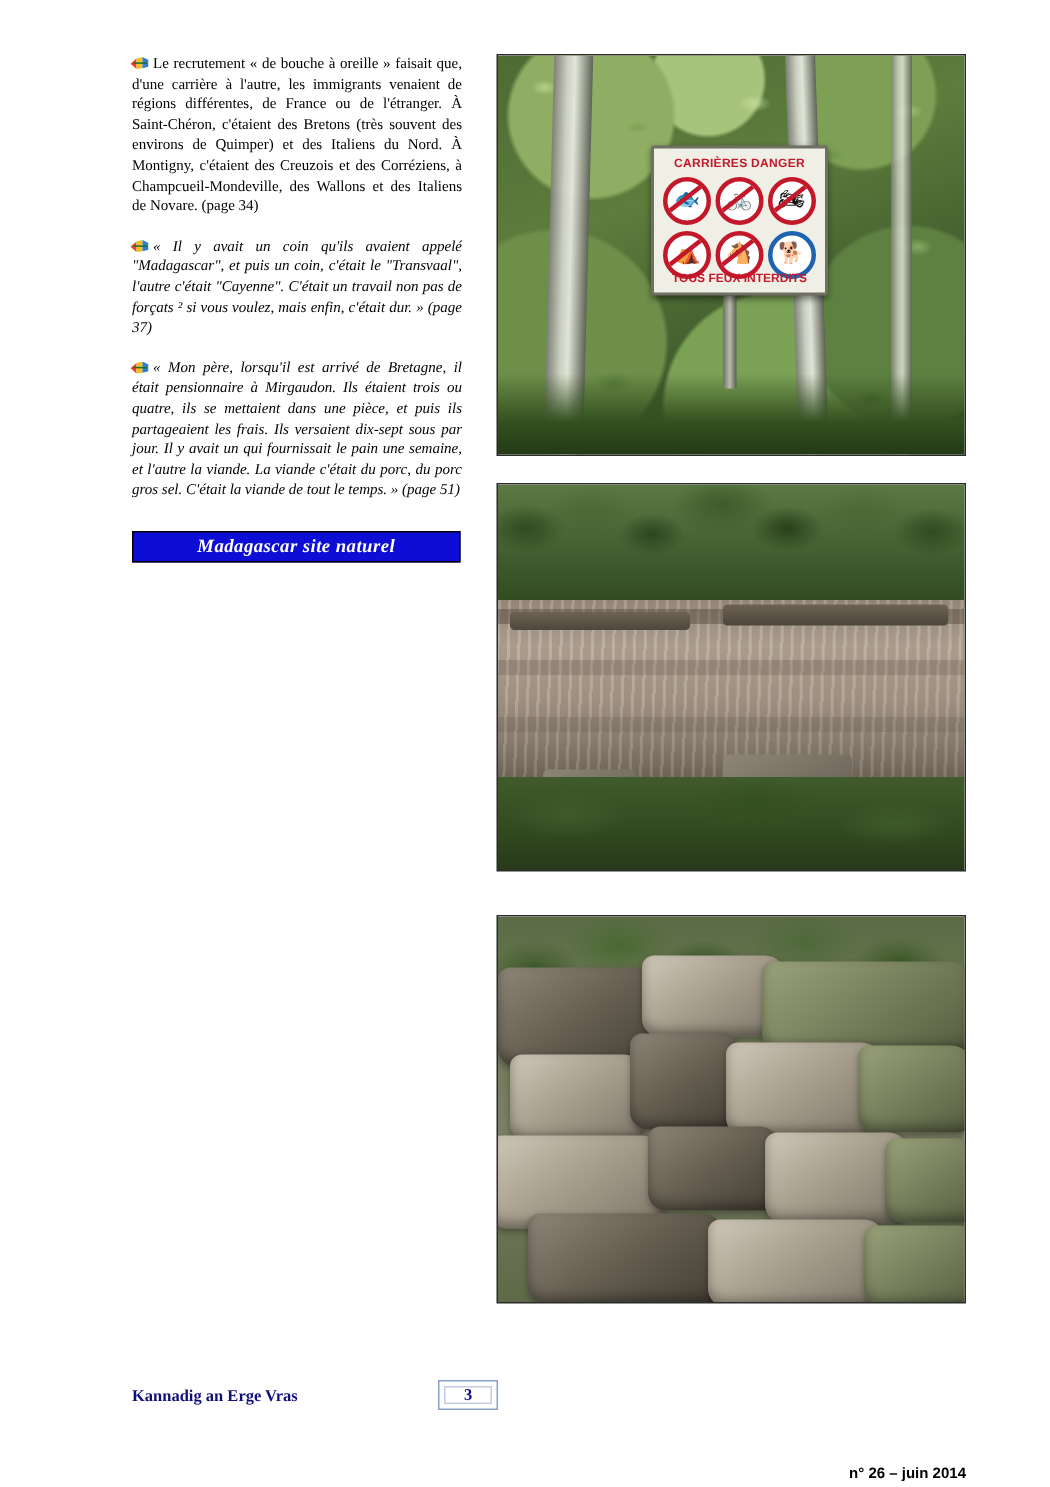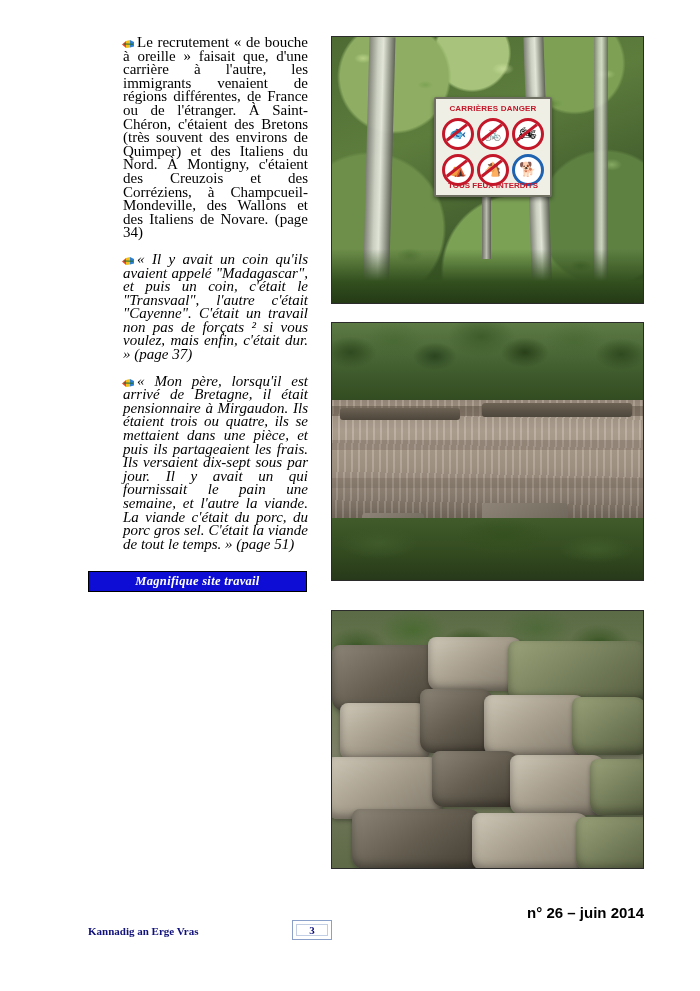--- a/index.html
+++ b/index.html
@@ -27,25 +27,24 @@
   .left-col {
     position: absolute;
     left: 88px;
     top: 36px;
     width: 220px;
   }
 
   .para {
     position: relative;
     margin-bottom: 13px;
-    font-size: 15px;
+    font-size: 10px;
     line-height: 13.6px;
     text-align: justify;
     hyphens: auto;
-    margin-left: 35px;
   }
   .para .body-text {
     display: block;
   }
   .para.indent .body-text {
     text-indent: 14px;
   }
   .quote .body-text {
     font-style: italic;
     text-indent: 14px;
@@ -302,24 +301,24 @@
     left: 88px;
     top: 925px;
     font-family: "Liberation Serif", serif;
     font-weight: bold;
     font-size: 11px;
     color: #10107a;
   }
   .footer-right {
     position: absolute;
     right: 56px;
-    top: 904px;
+    top: 977px;
     font-family: "Liberation Sans", sans-serif;
     font-weight: bold;
-    font-size: 15px;
+    font-size: 10px;
     color: #000000;
   }
   .page-number-box {
     position: absolute;
     left: 292px;
     top: 920px;
     width: 40px;
     height: 20px;
     display: flex;
     align-items: center;
@@ -385,21 +384,21 @@
           <path d="M8 0 L12 2 L12 6.5 L8 7.5 Z" fill="#2f7fd1"></path>
           <path d="M2 4 L11 4.2" stroke="#1d6b2e" stroke-width="1" fill="none"></path>
         </svg>
       </span>
       <span class="body-text">« Mon père, lorsqu'il est arrivé de Bretagne, il était pensionnaire à Mirgaudon. Ils étaient trois ou quatre, ils se mettaient dans une pièce, et puis ils partageaient les frais. Ils versaient dix-sept sous par jour. Il y avait un qui fournissait le pain une semaine, et l'autre la viande. La viande c'était du porc, du porc gros sel. C'était la viande de tout le temps. » (page 51)</span>
     </div>
 
 
 
     <div class="banner">
-      <span class="banner-text">Magnifique site travail</span>
+      <span class="banner-text">Madagascar site naturel</span>
     </div>
 
 
   </div>
 
   <div class="photo" id="photo-1">
     <div class="ph1-bg"></div>
     <div class="ph1-leaves"></div>
     <div class="ph1-trunk t1"></div>
     <div class="ph1-trunk t2"></div>

